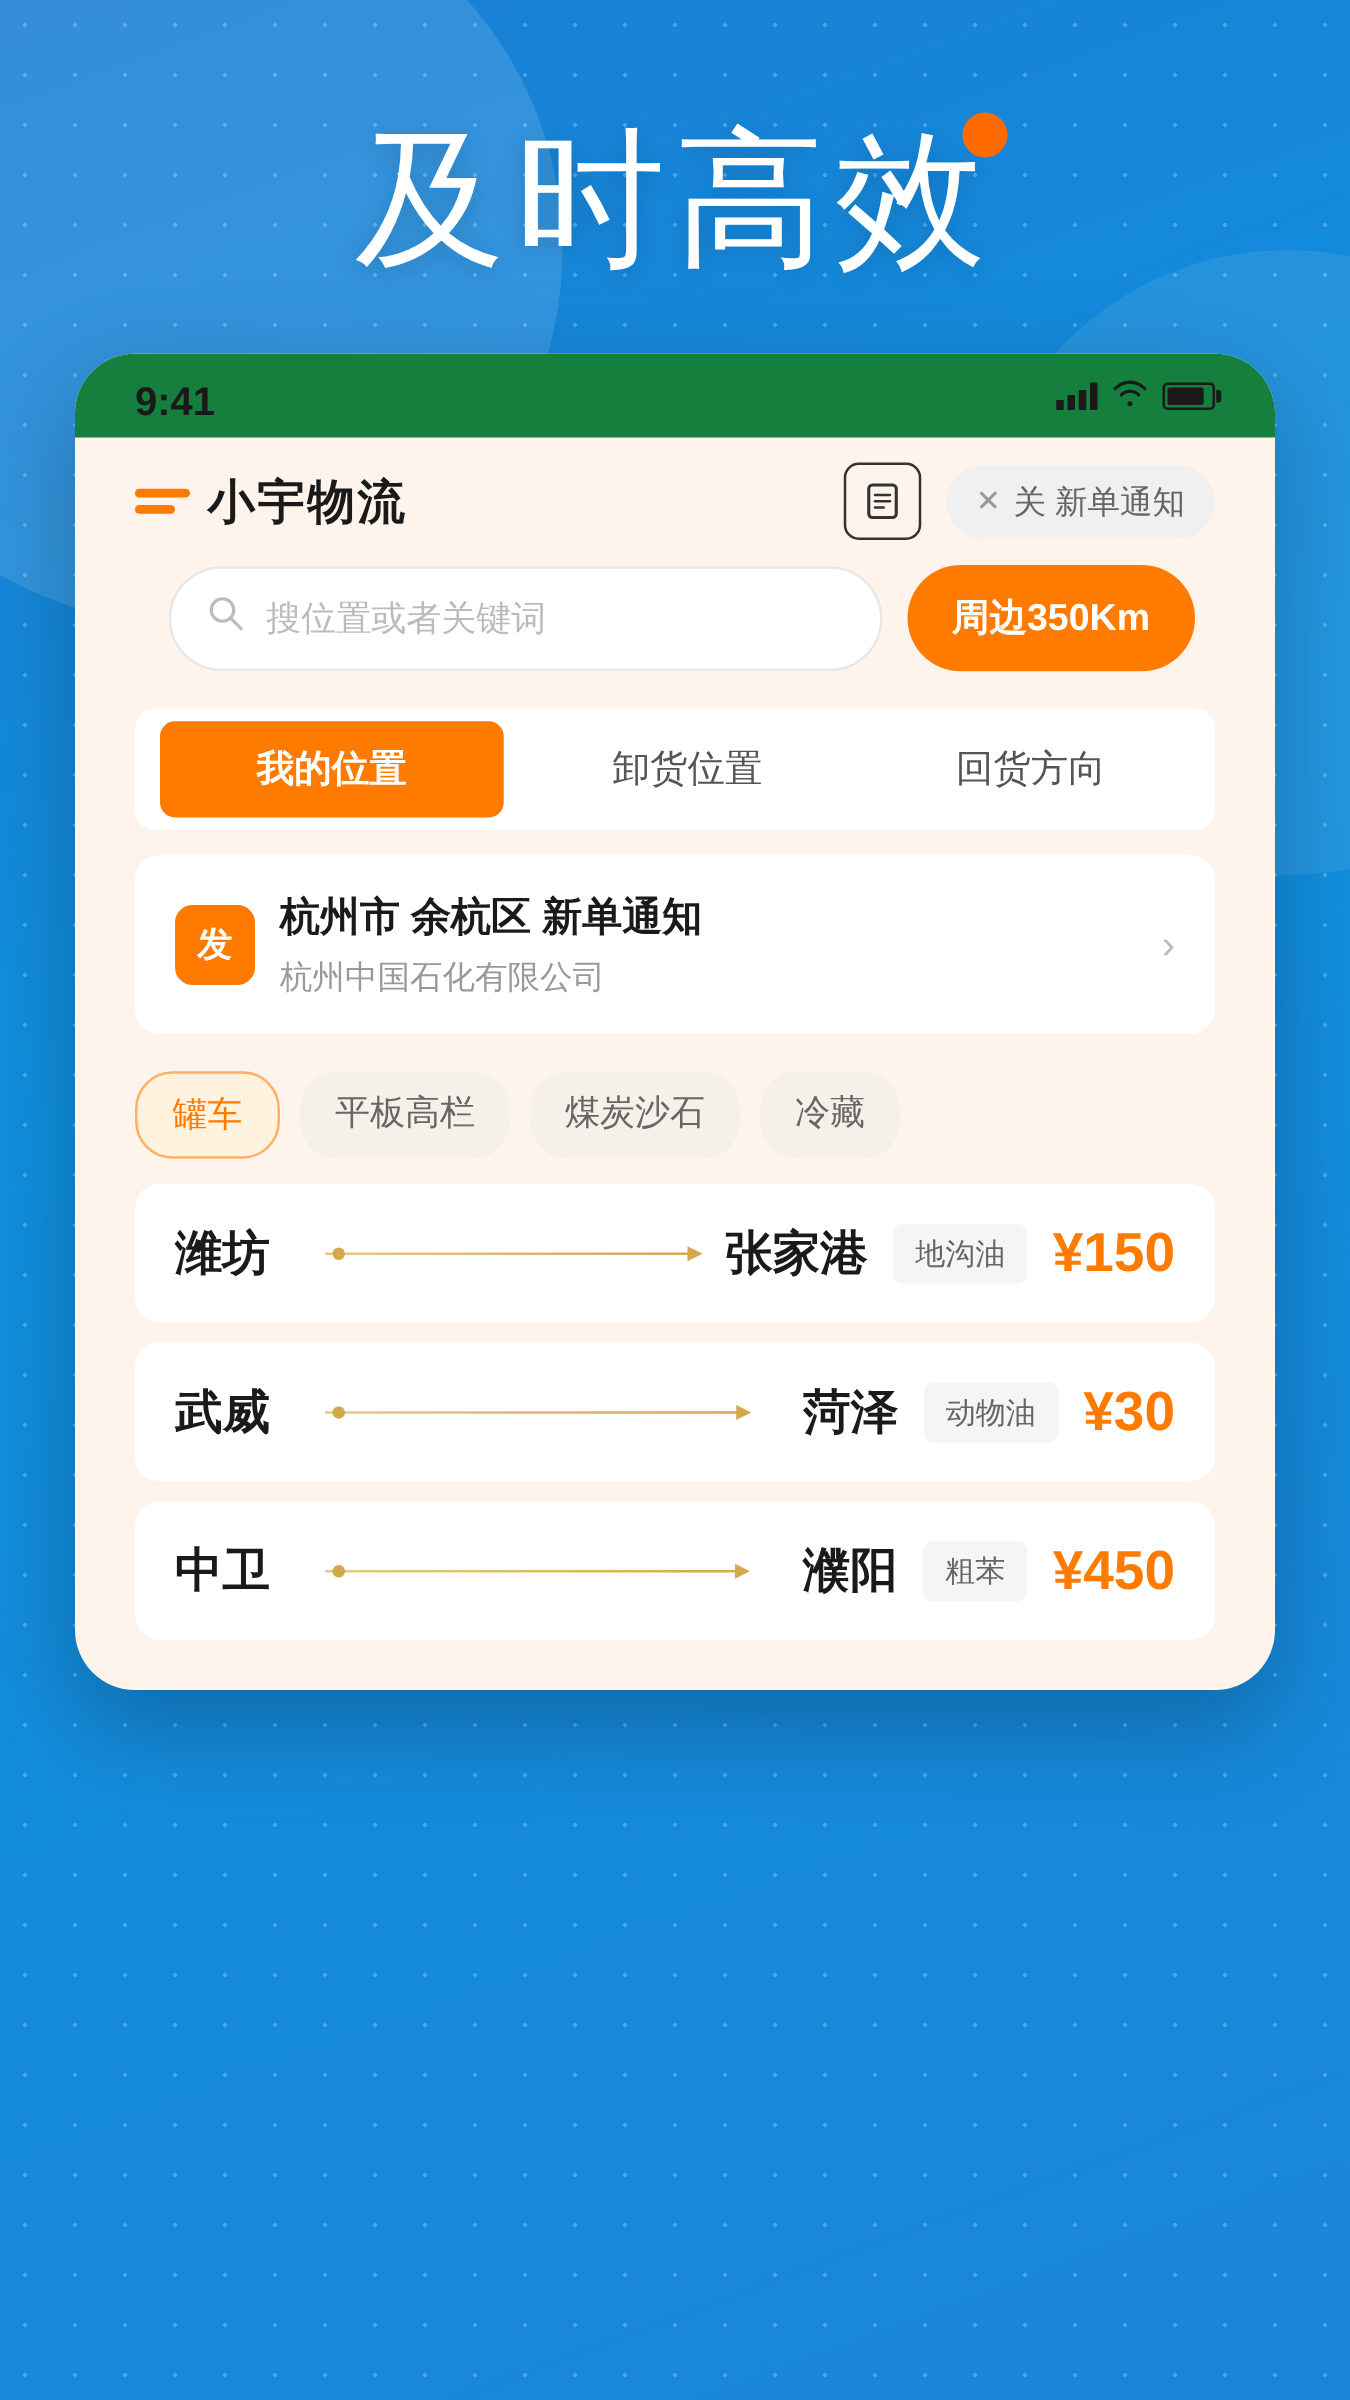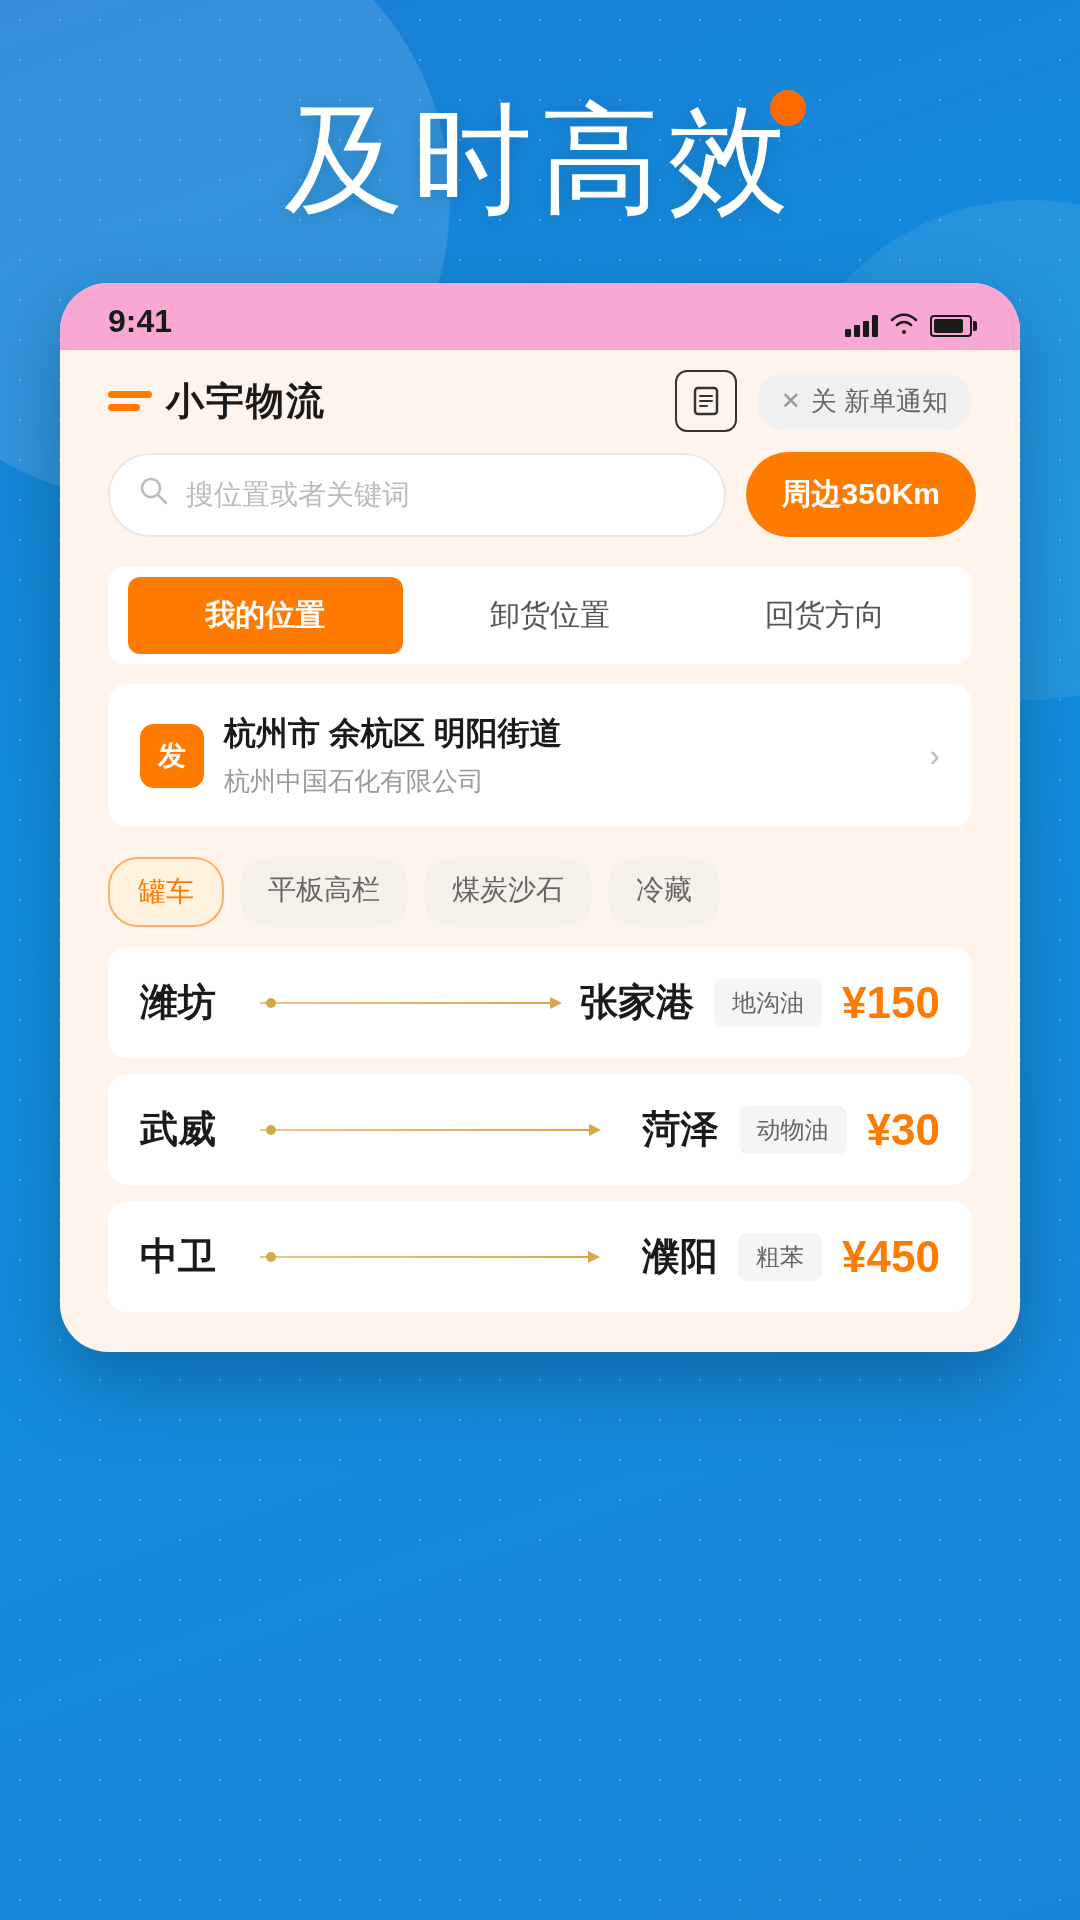--- a/index.html
+++ b/index.html
@@ -87,23 +87,23 @@
       border-radius: 48px;
       padding: 0 0 40px 0;
       overflow: hidden;
       box-shadow: 0 30px 80px rgba(0,0,0,0.25);
     }
 
     
     .status-bar {
       display: flex;
       justify-content: space-between;
-      align-items: flex-end;
+      align-items: flex-start;
       padding: 20px 48px 10px 48px;
-      background: #f9a8d4;
+      background: #15803d;
     }
 
     .status-time {
       font-size: 32px;
       font-weight: 600;
       color: #1a1a1a;
     }
 
     .status-icons {
       display: flex;
@@ -224,24 +224,25 @@
       color: #666;
     }
 
     .notif-close {
       font-size: 24px;
       color: #999;
     }
 
     
     .search-section {
-      padding: 0 44px 30px 48px;
+      padding: 0 64px 30px 48px;
       display: flex;
       gap: 20px;
       align-items: center;
+      margin-left: 27px;
     }
 
     .search-input-wrap {
       flex: 1;
       display: flex;
       align-items: center;
       gap: 16px;
       background: #fff;
       border: 2.5px solid #e8e8e8;
       border-radius: 50px;
@@ -532,21 +533,21 @@
 
   <div class="tab-section">
     <div class="tab-item active">我的位置</div>
     <div class="tab-item">卸货位置</div>
     <div class="tab-item">回货方向</div>
   </div>
 
   <div class="location-card">
     <div class="fa-badge">发</div>
     <div class="location-info">
-      <div class="location-main">杭州市 余杭区 明阳街道</div>
+      <div class="location-main">杭州市 余杭区 新单通知</div>
       <div class="location-sub">杭州中国石化有限公司</div>
     </div>
     <span class="location-arrow">›</span>
   </div>
 
   <div class="category-section">
     <div class="category-tag active">罐车</div>
     <div class="category-tag">平板高栏</div>
     <div class="category-tag">煤炭沙石</div>
     <div class="category-tag">冷藏</div>

